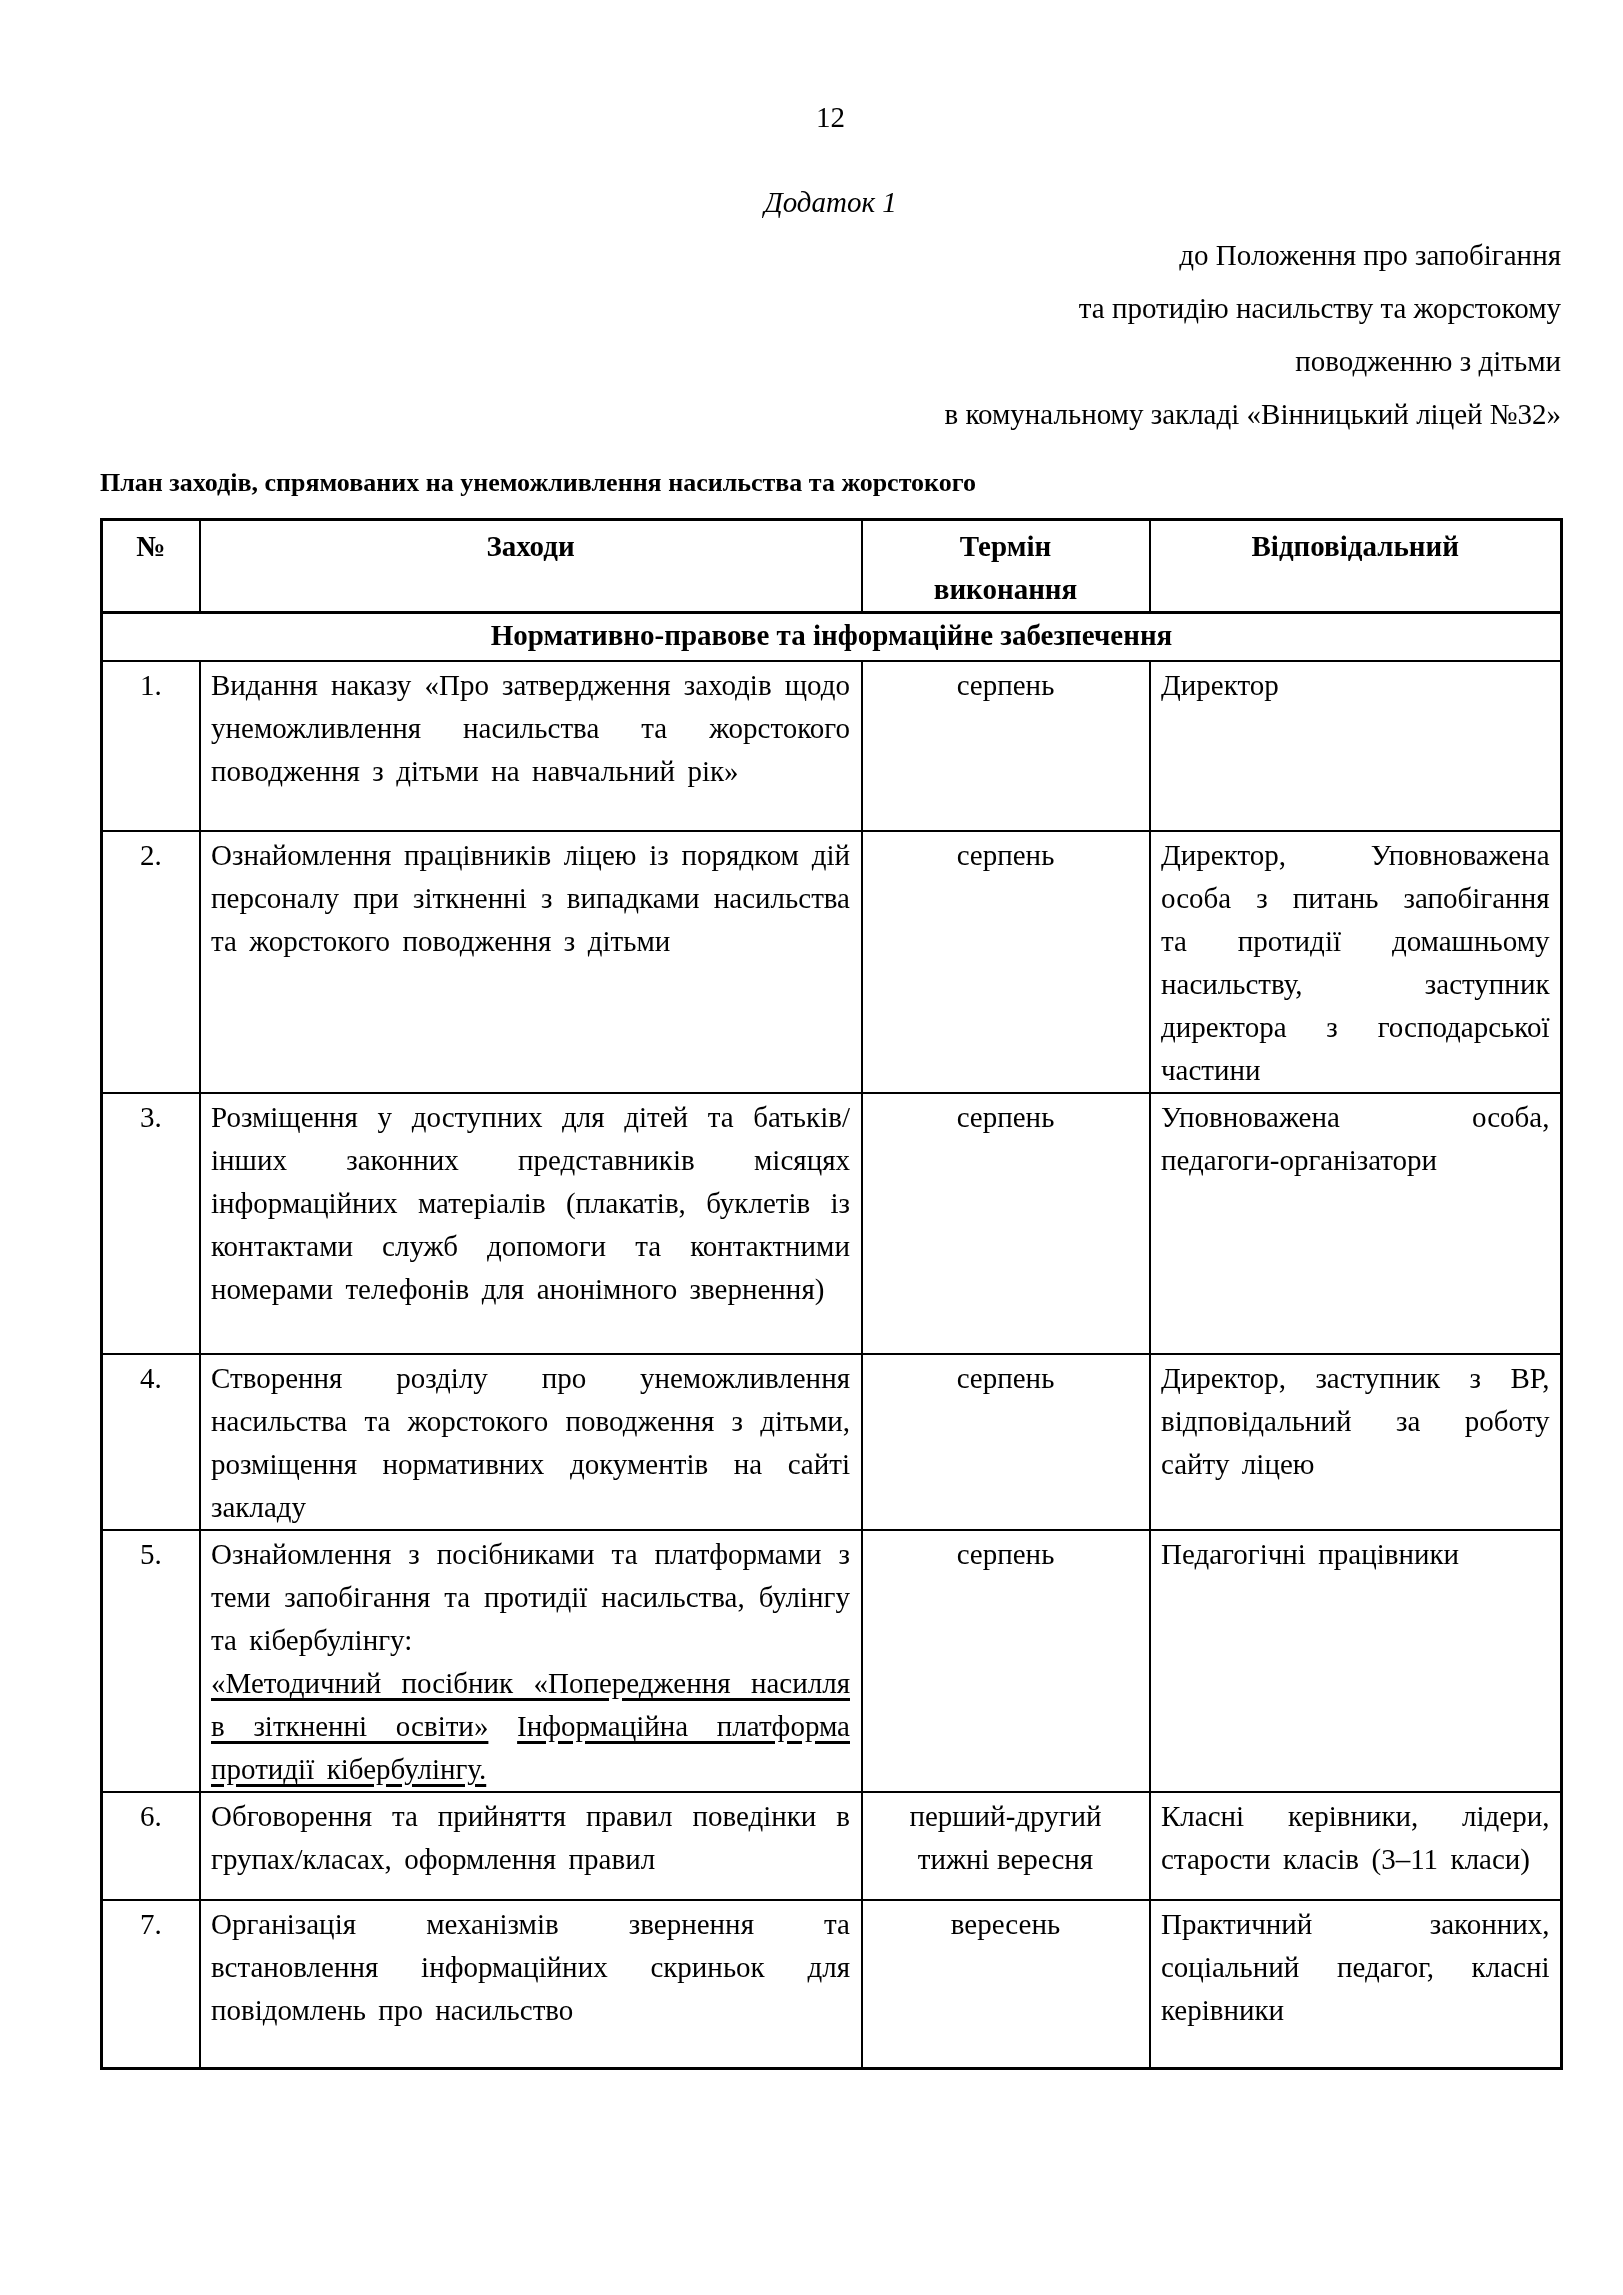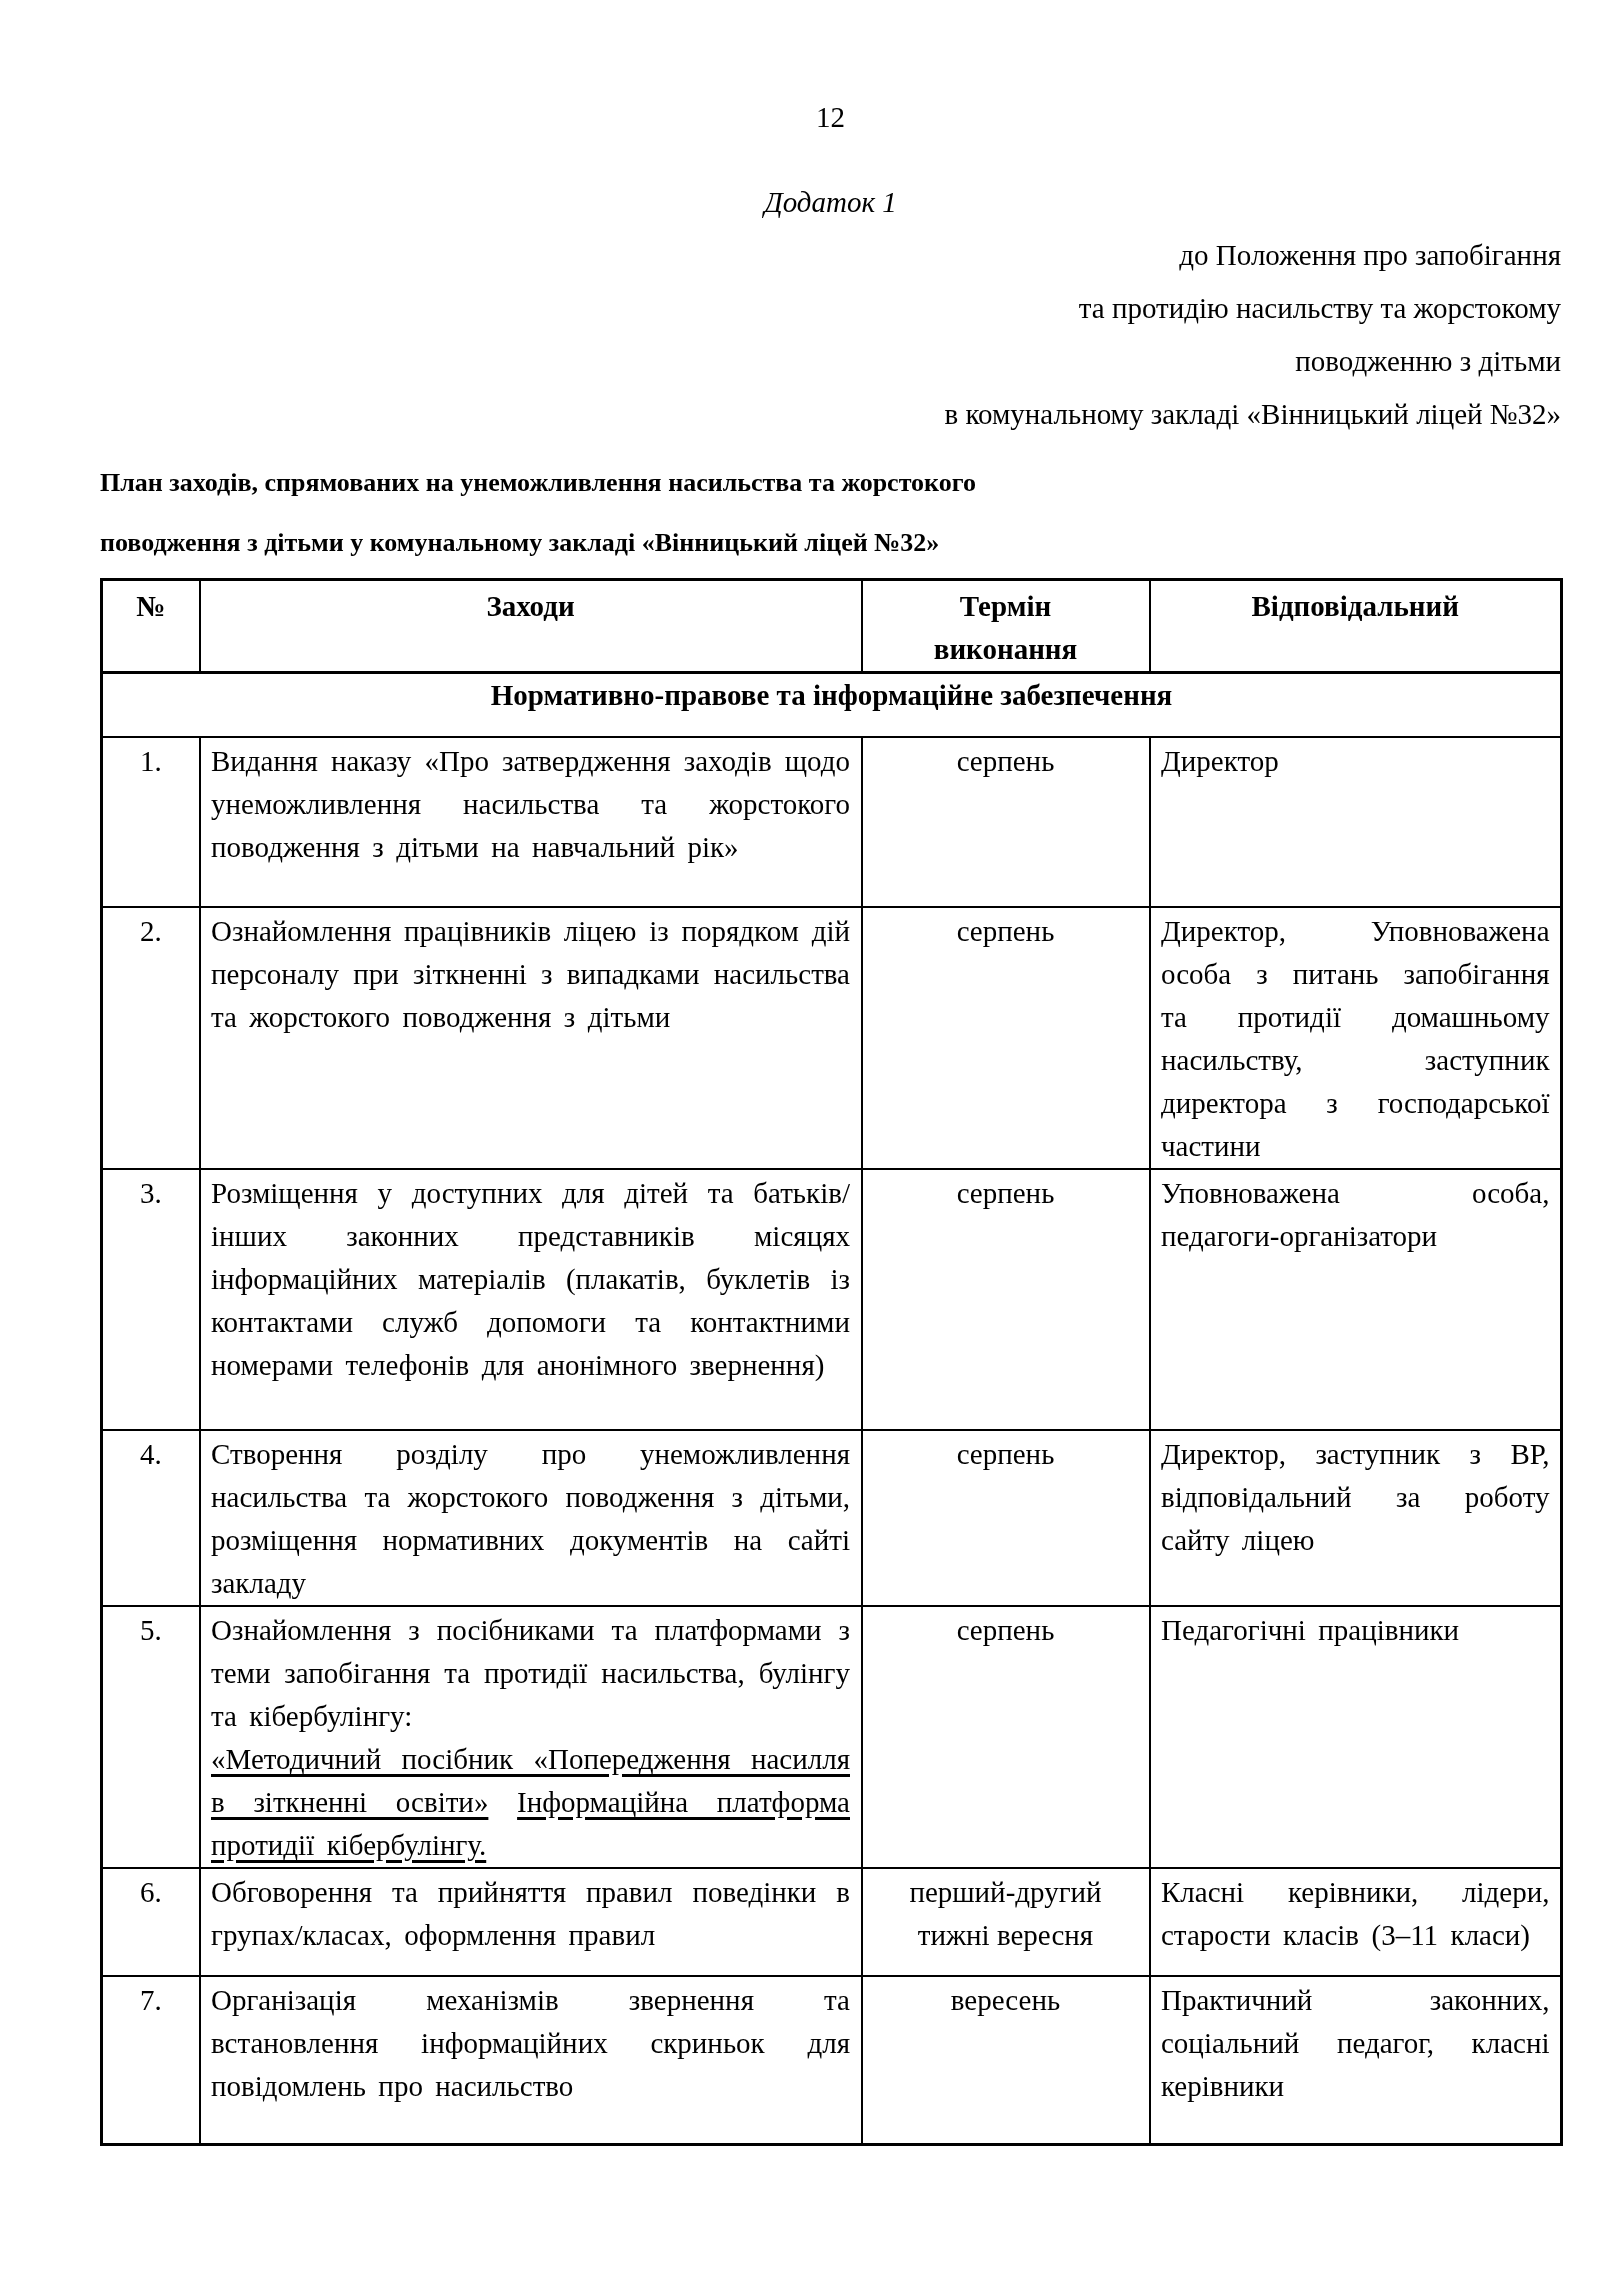--- a/index.html
+++ b/index.html
@@ -56,21 +56,21 @@
     font-size: 29px;
   }
   thead tr.head-row { height: 85px; }
   thead tr.head-row th {
     font-weight: 700;
     text-align: center;
     white-space: pre-line;
     padding: 3.9px 3.9px 0 3.9px;
     border-bottom-width: 3.9px;
   }
-  thead tr.section-row { height: 65px; }
+  thead tr.section-row { height: 49px; }
   thead tr.section-row td {
     font-weight: 700;
     text-align: center;
     padding: 0;
   }
   col.c-num  { width: 98px; }
   col.c-meas { width: 662px; }
   col.c-term { width: 288px; }
   col.c-resp { width: 412px; }
 
@@ -113,21 +113,20 @@
   <div class="header-block">
     <span class="header-line appendix">Додаток 1</span>
     <span class="header-line">до Положення про запобігання</span>
     <span class="header-line">та протидію насильству та жорстокому</span>
     <span class="header-line">поводженню з дітьми</span>
     <span class="header-line">в комунальному закладі «Вінницький ліцей №32»</span>
   </div>
 
   <div class="doc-title">
     <div>План заходів, спрямованих на унеможливлення насильства та жорстокого</div>
-    <div>поводження з дітьми у комунальному закладі «Вінницький ліцей №32»</div>
   </div>
 
   <table class="measures">
     <colgroup>
       <col class="c-num">
       <col class="c-meas">
       <col class="c-term">
       <col class="c-resp">
     </colgroup>
     <thead>

